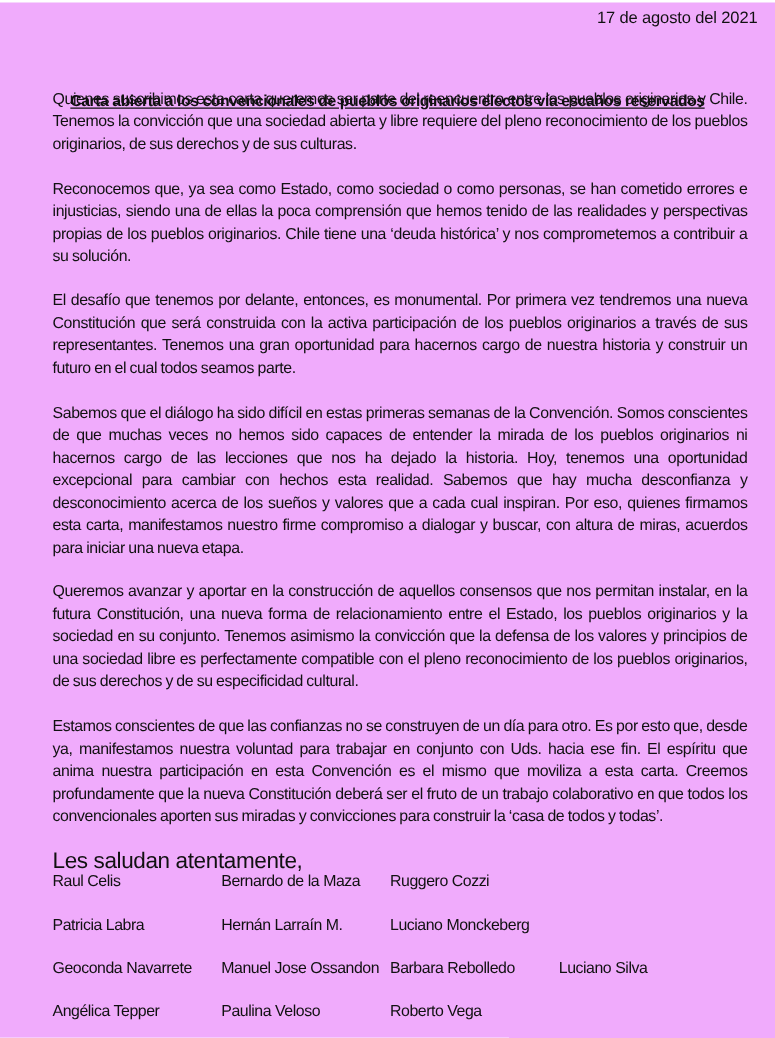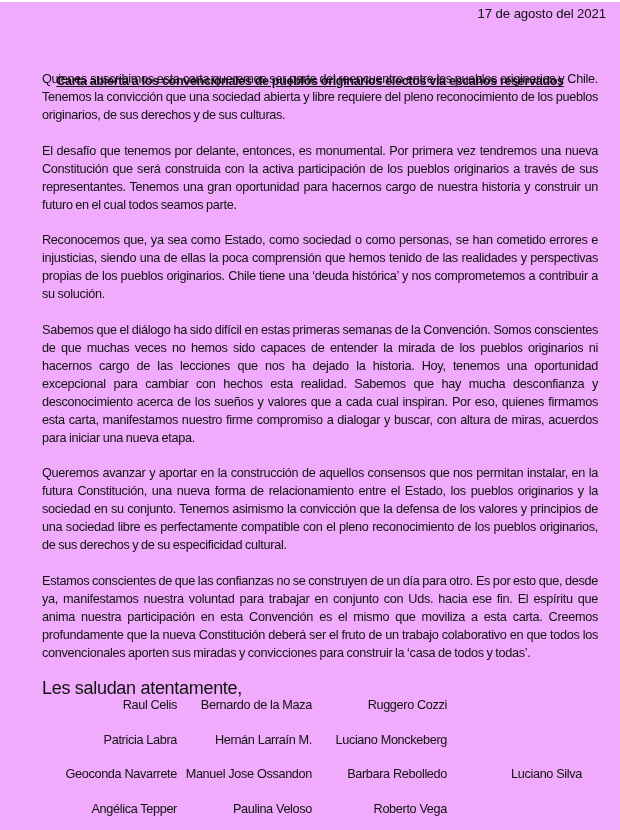--- a/index.html
+++ b/index.html
@@ -65,41 +65,40 @@
     }
     .signatories {
       position: absolute;
       left: 42px;
       top: 694px;
       width: 560px;
     }
     .sig-row {
       display: flex;
       height: 34.5px;
-      text-align: right;
     }
     .sig {
       width: 135px;
       font-size: 12.7px;
       line-height: 18px;
       letter-spacing: -0.35px;
       white-space: nowrap;
     }
   </style>
 </head>
 <body>
 
 <div class="page">
   <div class="date">17 de agosto del 2021</div>
   <div class="title">Carta abierta a los convencionales de pueblos originarios electos vía escaños reservados</div>
 
   <div class="body">
     <p class="para">Quienes suscribimos esta carta queremos ser parte del reencuentro entre los pueblos originarios y Chile. Tenemos la convicción que una sociedad abierta y libre requiere del pleno reconocimiento de los pueblos originarios, de sus derechos y de sus culturas.</p>
+    <p class="para">Reconocemos que, ya sea como Estado, como sociedad o como personas, se han cometido errores e injusticias, siendo una de ellas la poca comprensión que hemos tenido de las realidades y perspectivas propias de los pueblos originarios. Chile tiene una ‘deuda histórica’ y nos comprometemos a contribuir a su solución.</p>
     <p class="para">El desafío que tenemos por delante, entonces, es monumental. Por primera vez tendremos una nueva Constitución que será construida con la activa participación de los pueblos originarios a través de sus representantes. Tenemos una gran oportunidad para hacernos cargo de nuestra historia y construir un futuro en el cual todos seamos parte.</p>
-    <p class="para">Reconocemos que, ya sea como Estado, como sociedad o como personas, se han cometido errores e injusticias, siendo una de ellas la poca comprensión que hemos tenido de las realidades y perspectivas propias de los pueblos originarios. Chile tiene una ‘deuda histórica’ y nos comprometemos a contribuir a su solución.</p>
     <p class="para">Sabemos que el diálogo ha sido difícil en estas primeras semanas de la Convención. Somos conscientes de que muchas veces no hemos sido capaces de entender la mirada de los pueblos originarios ni hacernos cargo de las lecciones que nos ha dejado la historia. Hoy, tenemos una oportunidad excepcional para cambiar con hechos esta realidad. Sabemos que hay mucha desconfianza y desconocimiento acerca de los sueños y valores que a cada cual inspiran. Por eso, quienes firmamos esta carta, manifestamos nuestro firme compromiso a dialogar y buscar, con altura de miras, acuerdos para iniciar una nueva etapa.</p>
     <p class="para">Queremos avanzar y aportar en la construcción de aquellos consensos que nos permitan instalar, en la futura Constitución, una nueva forma de relacionamiento entre el Estado, los pueblos originarios y la sociedad en su conjunto. Tenemos asimismo la convicción que la defensa de los valores y principios de una sociedad libre es perfectamente compatible con el pleno reconocimiento de los pueblos originarios, de sus derechos y de su especificidad cultural.</p>
     <p class="para">Estamos conscientes de que las confianzas no se construyen de un día para otro.  Es por esto que, desde ya, manifestamos nuestra voluntad para trabajar en conjunto con Uds. hacia ese fin. El espíritu que anima nuestra participación en esta Convención es el mismo que moviliza a esta carta. Creemos profundamente que la nueva Constitución deberá ser el fruto de un trabajo colaborativo en que todos los convencionales aporten sus miradas y convicciones para construir la ‘casa de todos y todas’.</p>
     <p class="closing">Les saludan atentamente,</p>
   </div>
 
   <div class="signatories">
     <div class="sig-row">
       <span class="sig">Raul Celis</span>
       <span class="sig">Bernardo de la Maza</span>

